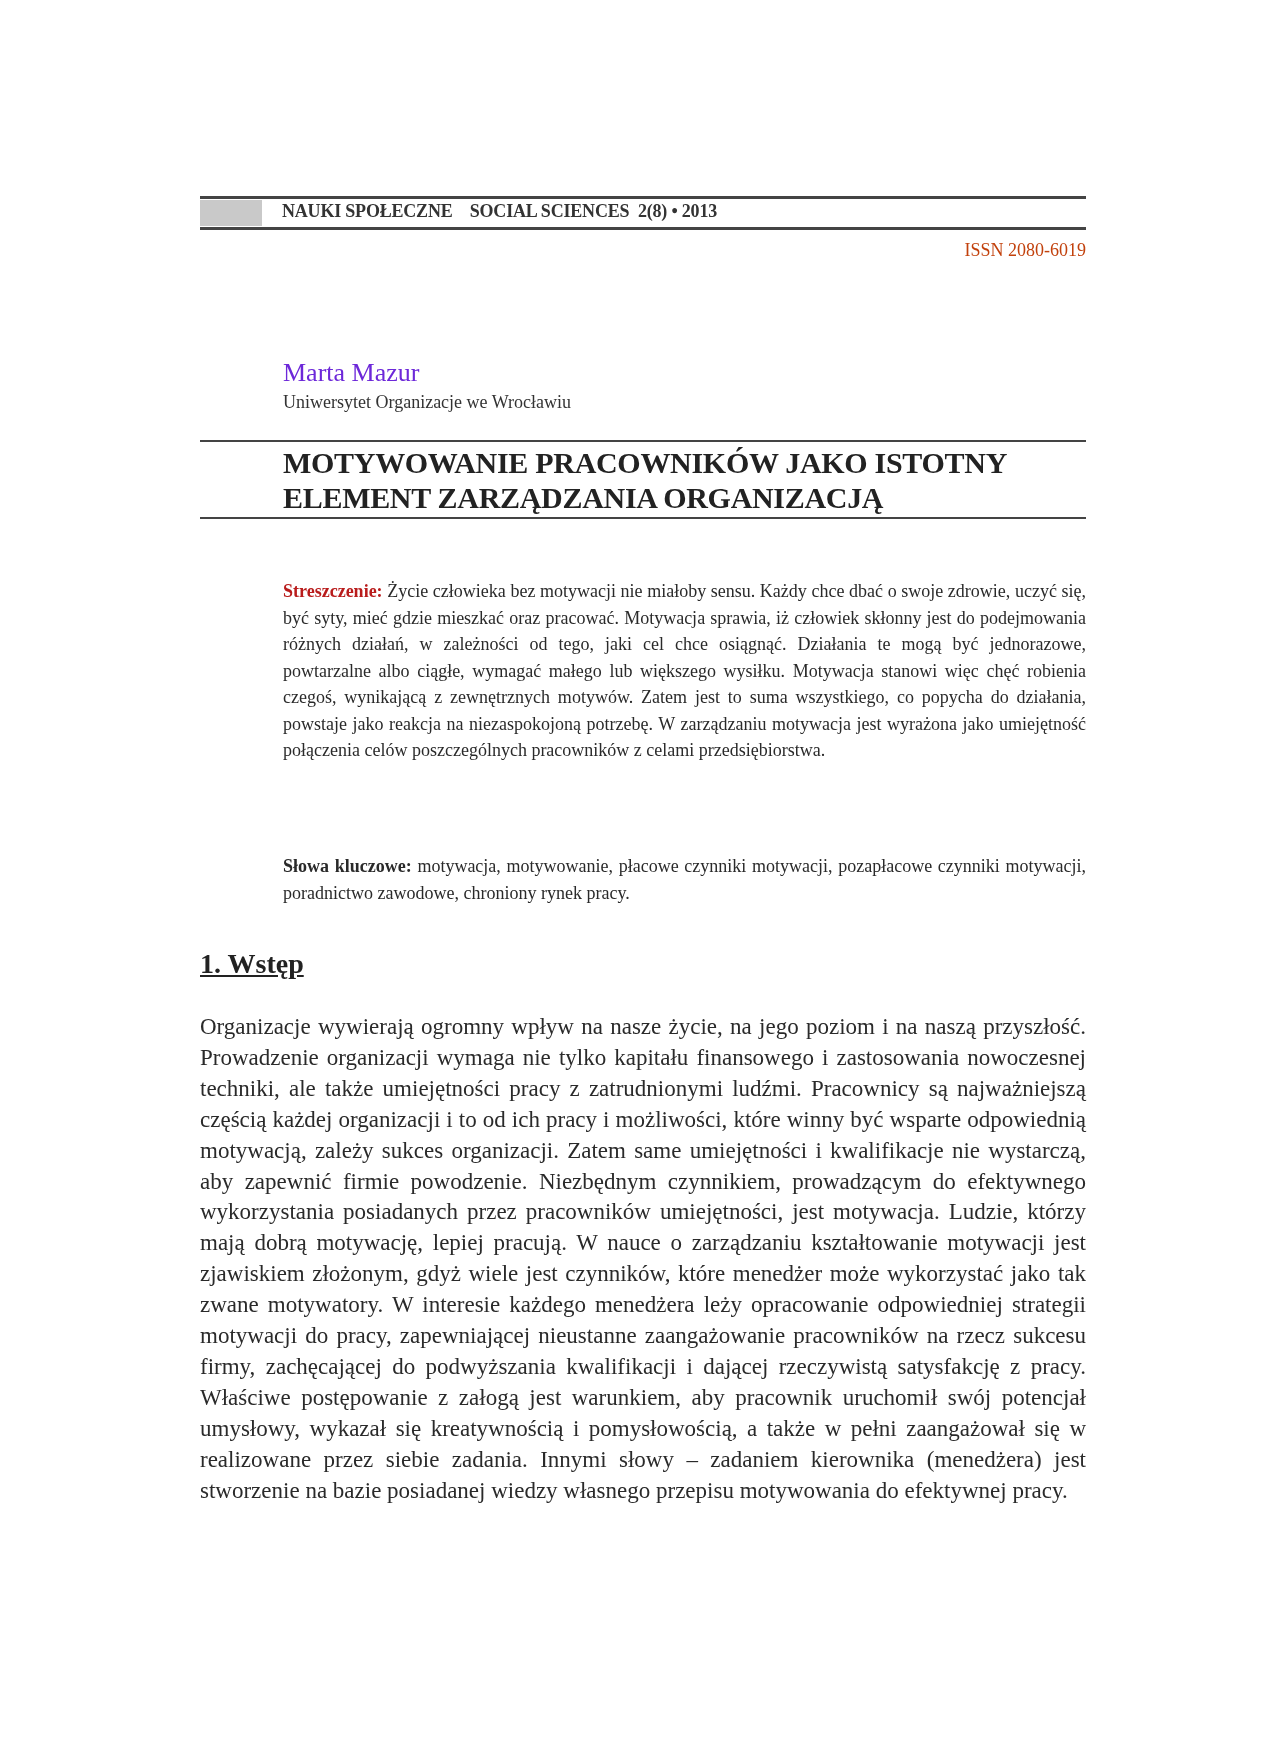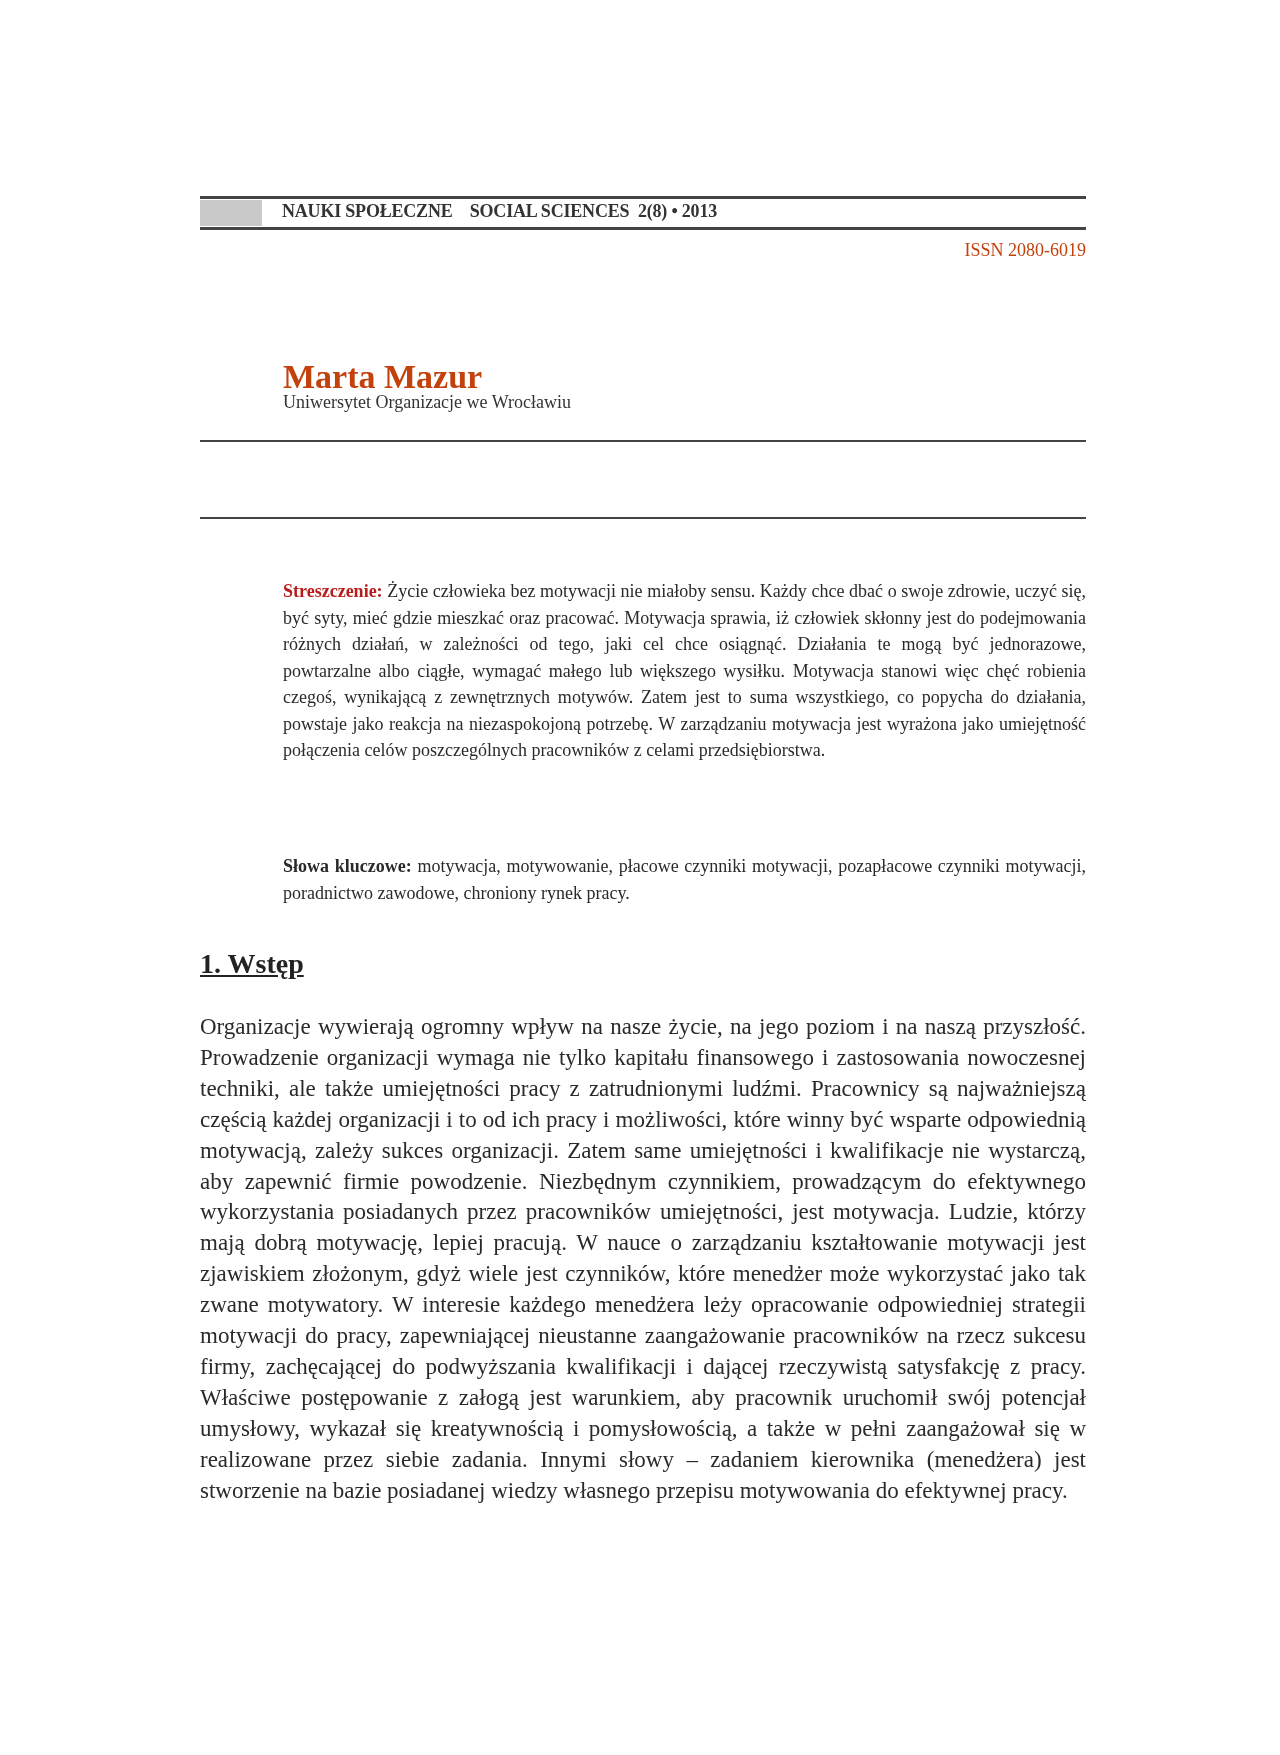--- a/index.html
+++ b/index.html
@@ -2,21 +2,21 @@
 <html><head>
 <meta charset="utf-8">
 <style>
   html, body { margin:0; padding:0; background:#fff; }
   body { width:1280px; height:1755px; position:relative; font-family:"Liberation Serif", serif; color:#2a2a2a; overflow:hidden; }
   .page { position:absolute; left:0; top:0; width:1280px; height:1755px; }
   .header-band { position:absolute; left:200px; top:196px; width:886px; height:34px; border-top:3px solid #444; border-bottom:3px solid #444; box-sizing:border-box; }
   .header-gray { position:absolute; left:200px; top:200px; width:62px; height:26px; background:#c9c9c9; }
   .header-text { position:absolute; left:282px; top:201px; font-size:18px; font-weight:bold; color:#333; white-space:pre; letter-spacing:-0.2px; }
   .issn { position:absolute; right:194px; top:240px; font-size:18px; color:#c2410c; }
-  .author { position:absolute; left:283px; top:358px; font-size:34px; font-weight:bold; color:#c2410c; }
+  .author { position:absolute; left:283px; top:358px; font-size:26px; font-weight:normal; color:#6d28d9; }
   .affil { position:absolute; left:283px; top:392px; font-size:18px; color:#333; }
   .rule { position:absolute; left:200px; width:886px; height:2px; background:#444; }
   .title { position:absolute; left:283px; top:445px; font-size:30px; font-weight:bold; line-height:35px; color:#222; width:800px; letter-spacing:-0.3px; }
   .abstract { position:absolute; left:283px; top:578px; width:803px; font-size:18px; line-height:26.5px; text-align:justify; color:#2a2a2a; }
   .abstract b { color:#b91c1c; }
   .keywords { position:absolute; left:283px; top:837px; width:803px; font-size:18px; line-height:26.5px; text-align:justify;margin-top:16px; }
   .section { position:absolute; left:200px; top:948px; font-size:28px; font-weight:bold; color:#222;text-decoration:underline; }
   .body-text { position:absolute; left:200px; top:1012px; width:886px; font-size:23px; line-height:30.9px; text-align:justify; color:#2a2a2a; }
 </style>
 </head>
@@ -25,20 +25,24 @@
 <div class="page">
   <div class="header-band"></div>
   <div class="header-gray"></div>
   <div class="header-text">NAUKI SPOŁECZNE    SOCIAL SCIENCES  2(8) • 2013</div>
   <div class="issn">ISSN 2080-6019</div>
 
   <div class="author">Marta Mazur</div>
   <div class="affil">Uniwersytet Organizacje we Wrocławiu</div>
 
   <div class="rule" style="top:440px;"></div>
+  <div class="title">
+    <div>MOTYWOWANIE PRACOWNIKÓW JAKO ISTOTNY</div>
+    <div>ELEMENT ZARZĄDZANIA ORGANIZACJĄ</div>
+  </div>
   <div class="rule" style="top:517px;"></div>
 
   <div class="abstract"><b>Streszczenie:</b><span> Życie człowieka bez motywacji nie miałoby sensu. Każdy chce dbać o swoje zdrowie, uczyć się, być syty, mieć gdzie mieszkać oraz pracować. Motywacja sprawia, iż człowiek skłonny jest do podejmowania różnych działań, w zależności od tego, jaki cel chce osiągnąć. Działania te mogą być jednorazowe, powtarzalne albo ciągłe, wymagać małego lub większego wysiłku. Motywacja stanowi więc chęć robienia czegoś, wynikającą z zewnętrznych motywów. Zatem jest to suma wszystkiego, co popycha do działania, powstaje jako reakcja na niezaspokojoną potrzebę. W zarządzaniu motywacja jest wyrażona jako umiejętność połączenia celów poszczególnych pracowników z celami przedsiębiorstwa.</span></div>
 
   <div class="keywords"><b>Słowa kluczowe:</b><span> motywacja, motywowanie, płacowe czynniki motywacji, pozapłacowe czynniki motywacji, poradnictwo zawodowe, chroniony rynek pracy.</span></div>
 
   <div class="section">1. Wstęp</div>
   <div class="body-text">Organizacje wywierają ogromny wpływ na nasze życie, na jego poziom i na naszą przyszłość. Prowadzenie organizacji wymaga nie tylko kapitału finansowego i zastosowania nowoczesnej techniki, ale także umiejętności pracy z zatrudnionymi ludźmi. Pracownicy są najważniejszą częścią każdej organizacji i to od ich pracy i możliwości, które winny być wsparte odpowiednią motywacją, zależy sukces organizacji. Zatem same umiejętności i kwalifikacje nie wystarczą, aby zapewnić firmie powodzenie. Niezbędnym czynnikiem, prowadzącym do efektywnego wykorzystania posiadanych przez pracowników umiejętności, jest motywacja. Ludzie, którzy mają dobrą motywację, lepiej pracują. W nauce o zarządzaniu kształtowanie motywacji jest zjawiskiem złożonym, gdyż wiele jest czynników, które menedżer może wykorzystać jako tak zwane motywatory. W interesie każdego menedżera leży opracowanie odpowiedniej strategii motywacji do pracy, zapewniającej nieustanne zaangażowanie pracowników na rzecz sukcesu firmy, zachęcającej do podwyższania kwalifikacji i dającej rzeczywistą satysfakcję z pracy. Właściwe postępowanie z załogą jest warunkiem, aby pracownik uruchomił swój potencjał umysłowy, wykazał się kreatywnością i pomysłowością, a także w pełni zaangażował się w realizowane przez siebie zadania. Innymi słowy – zadaniem kierownika (menedżera) jest stworzenie na bazie posiadanej wiedzy własnego przepisu motywowania do efektywnej pracy.</div>
 </div>
 

